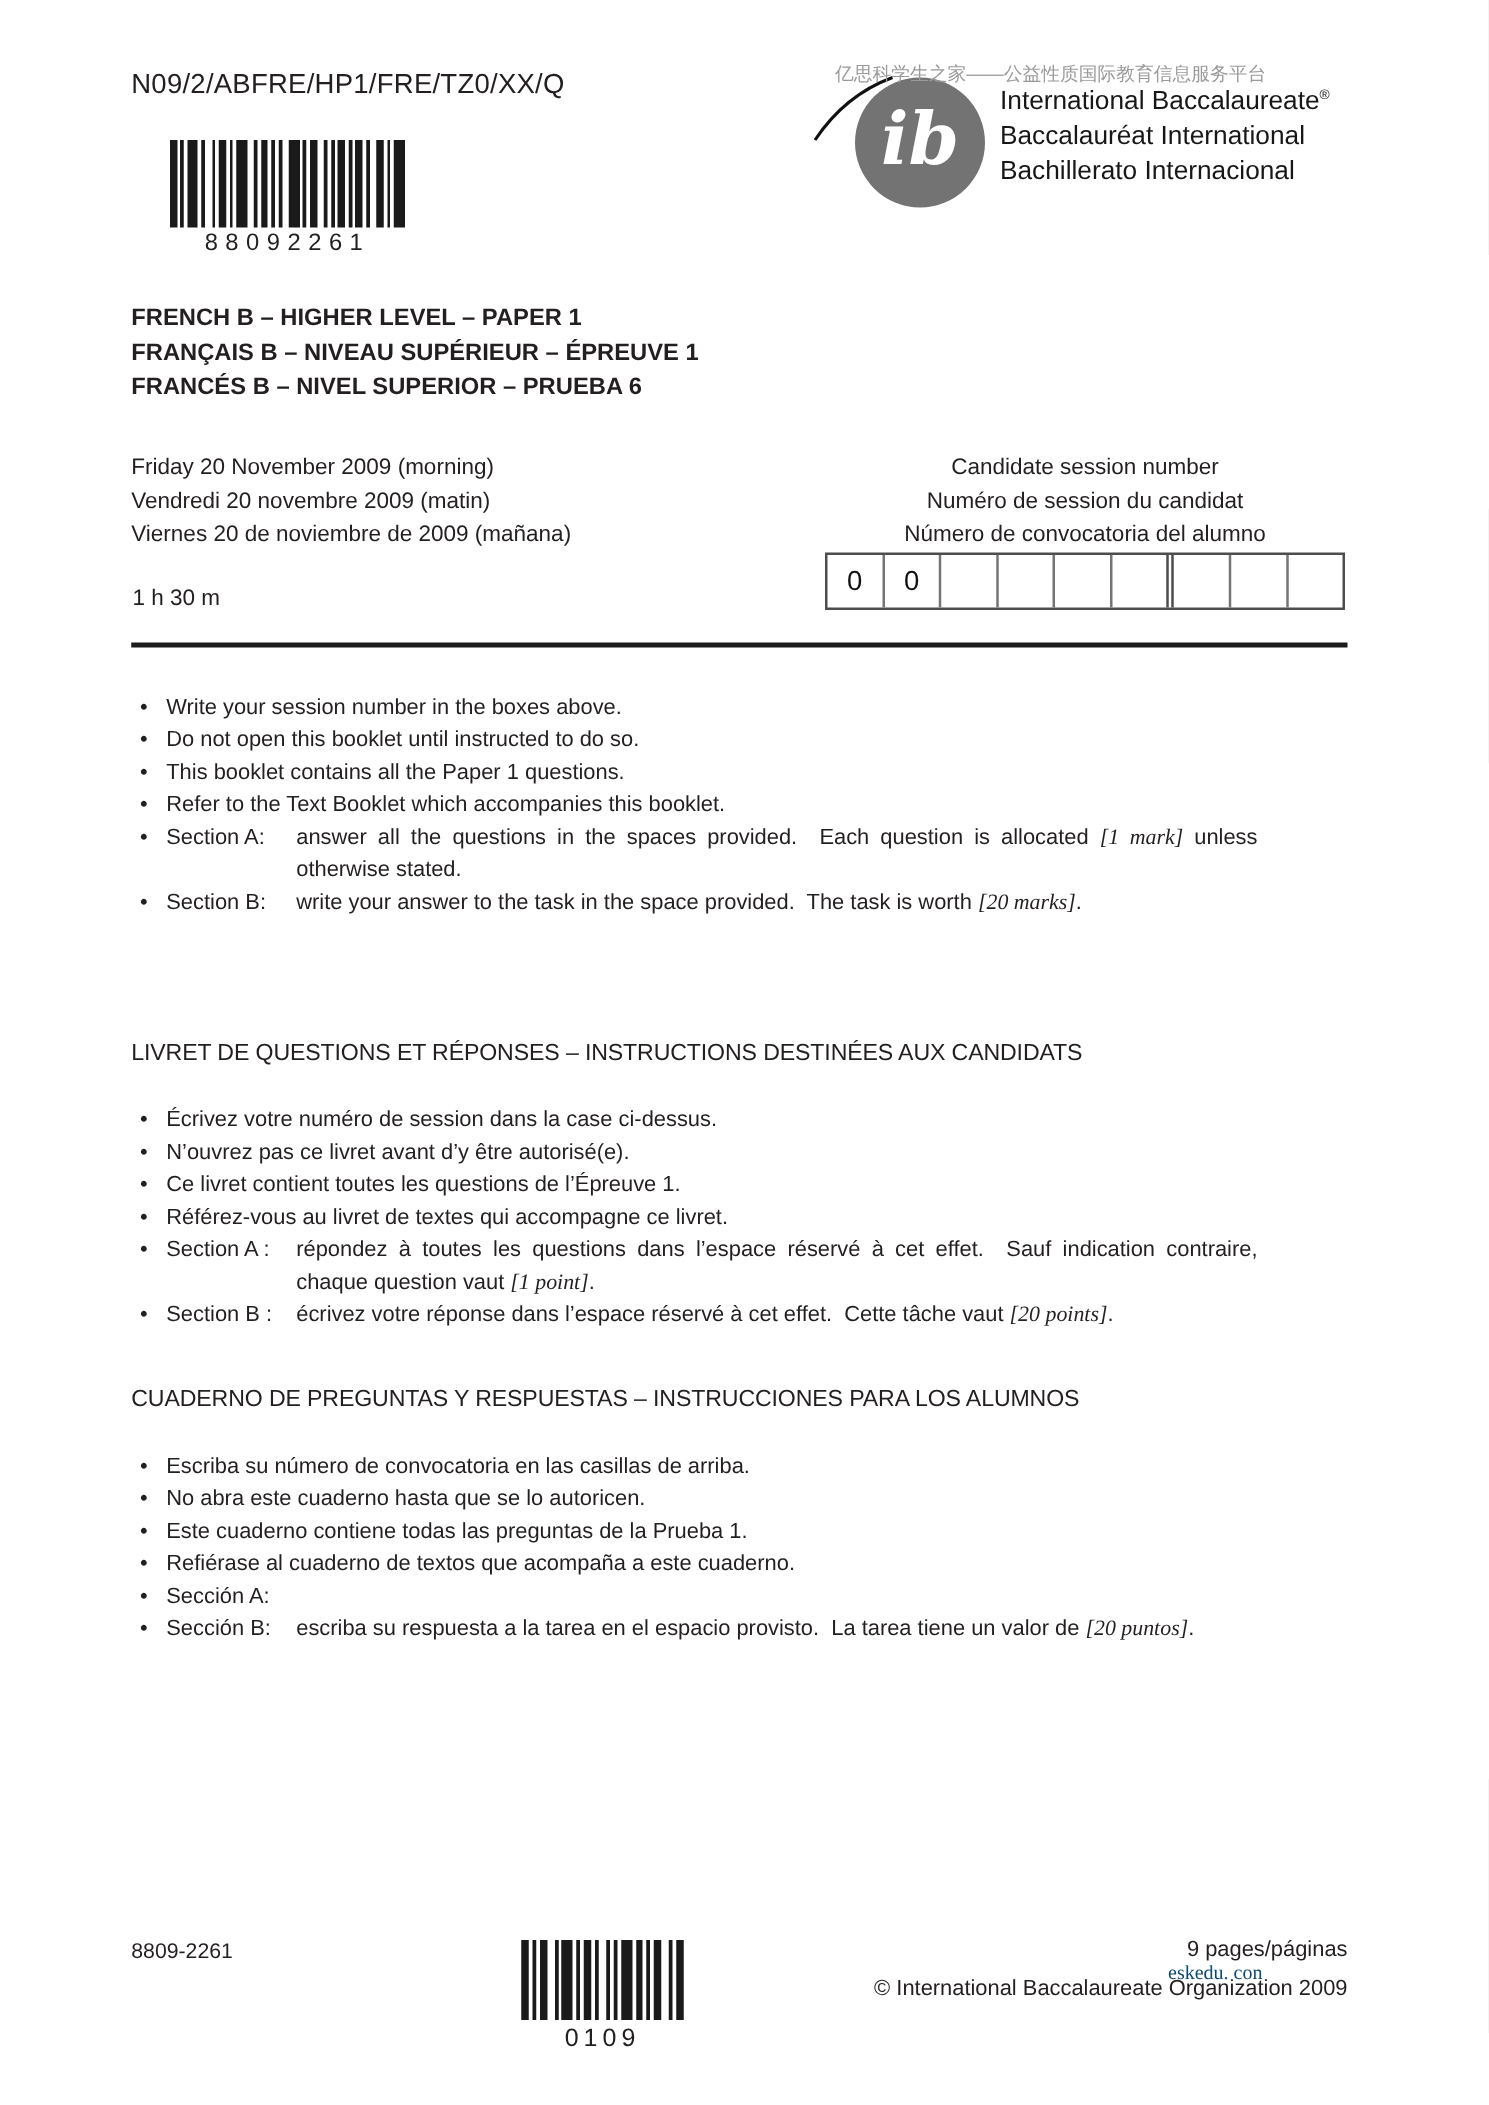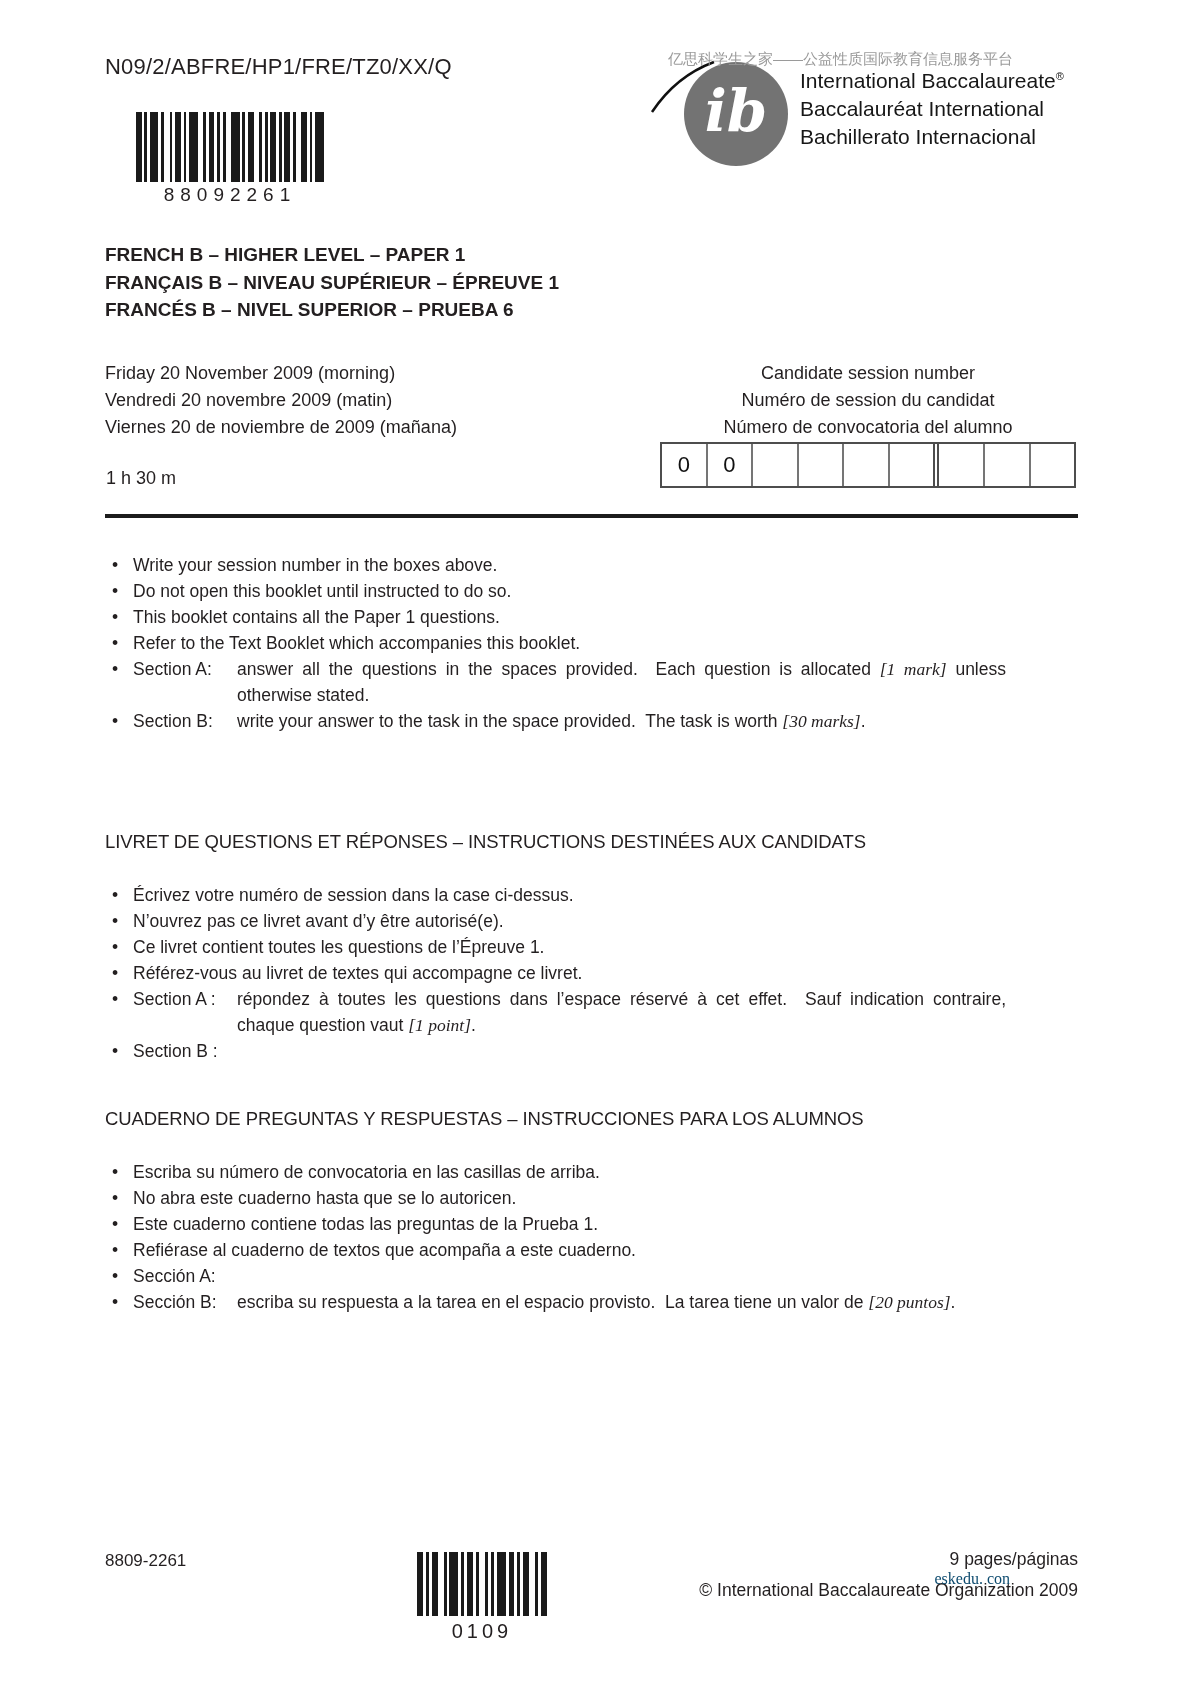--- a/index.html
+++ b/index.html
@@ -185,21 +185,21 @@
         <span class="btext"><span>Refer to the Text Booklet which accompanies this booklet.</span></span>
       </div>
     <div class="brow">
         <span class="bdot">•</span>
         <span class="blabel">Section A:</span>
         <span class="btext"><span>answer all the questions in the spaces provided.  Each question is allocated </span><span class="it">[1 mark]</span><span> unless otherwise stated.</span></span>
       </div>
     <div class="brow">
         <span class="bdot">•</span>
         <span class="blabel">Section B:</span>
-        <span class="btext"><span>write your answer to the task in the space provided.  The task is worth </span><span class="it">[30 marks]</span><span>.</span></span>
+        <span class="btext"><span>write your answer to the task in the space provided.  The task is worth </span><span class="it">[20 marks]</span><span>.</span></span>
       </div>
   </div>
 
   <div class="abs sec sec-fr">
     <div class="sec-h">LIVRET DE QUESTIONS ET RÉPONSES – INSTRUCTIONS DESTINÉES AUX CANDIDATS</div>
     <div class="brow">
         <span class="bdot">•</span>
         <span class="btext"><span>Écrivez votre numéro de session dans la case ci-dessus.</span></span>
       </div>
     <div class="brow">
@@ -215,20 +215,21 @@
         <span class="btext"><span>Référez-vous au livret de textes qui accompagne ce livret.</span></span>
       </div>
     <div class="brow">
         <span class="bdot">•</span>
         <span class="blabel">Section A :</span>
         <span class="btext"><span>répondez à toutes les questions dans l’espace réservé à cet effet.  Sauf indication contraire, chaque question vaut </span><span class="it">[1 point]</span><span>.</span></span>
       </div>
     <div class="brow">
         <span class="bdot">•</span>
         <span class="blabel">Section B :</span>
+        <span class="btext"><span>écrivez votre réponse dans l’espace réservé à cet effet.  Cette tâche vaut </span><span class="it">[20 points]</span><span>.</span></span>
       </div>
   </div>
 
   <div class="abs sec sec-es">
     <div class="sec-h">CUADERNO DE PREGUNTAS Y RESPUESTAS – INSTRUCCIONES PARA LOS ALUMNOS</div>
     <div class="brow">
         <span class="bdot">•</span>
         <span class="btext"><span>Escriba su número de convocatoria en las casillas de arriba.</span></span>
       </div>
     <div class="brow">

